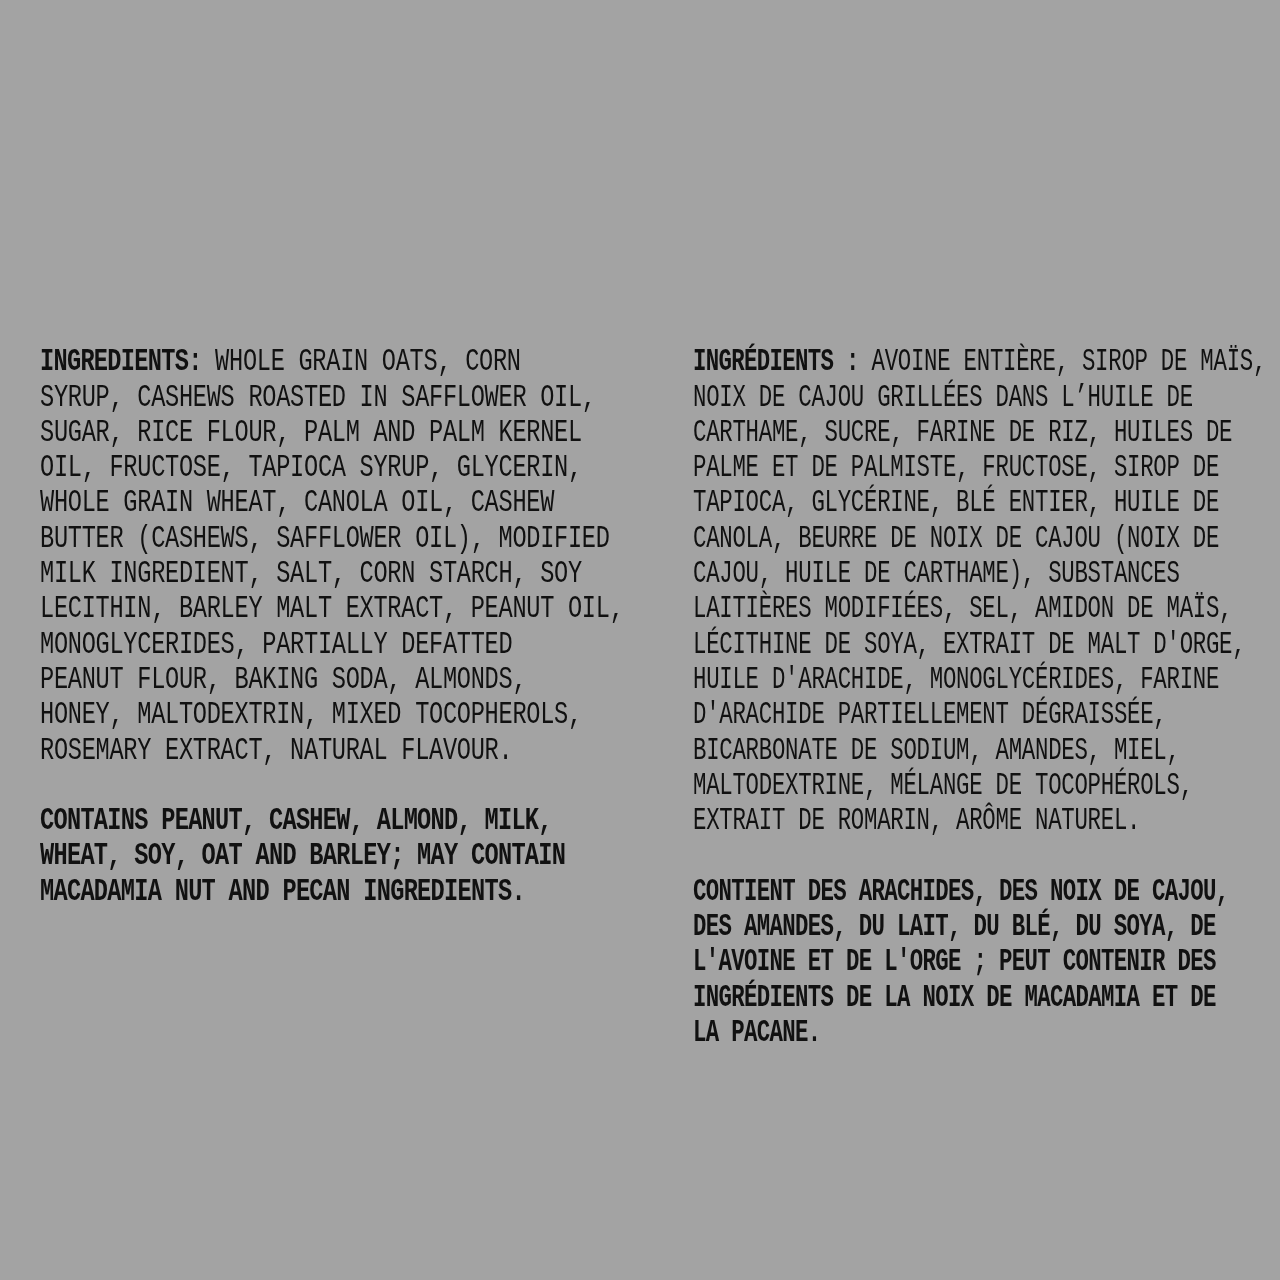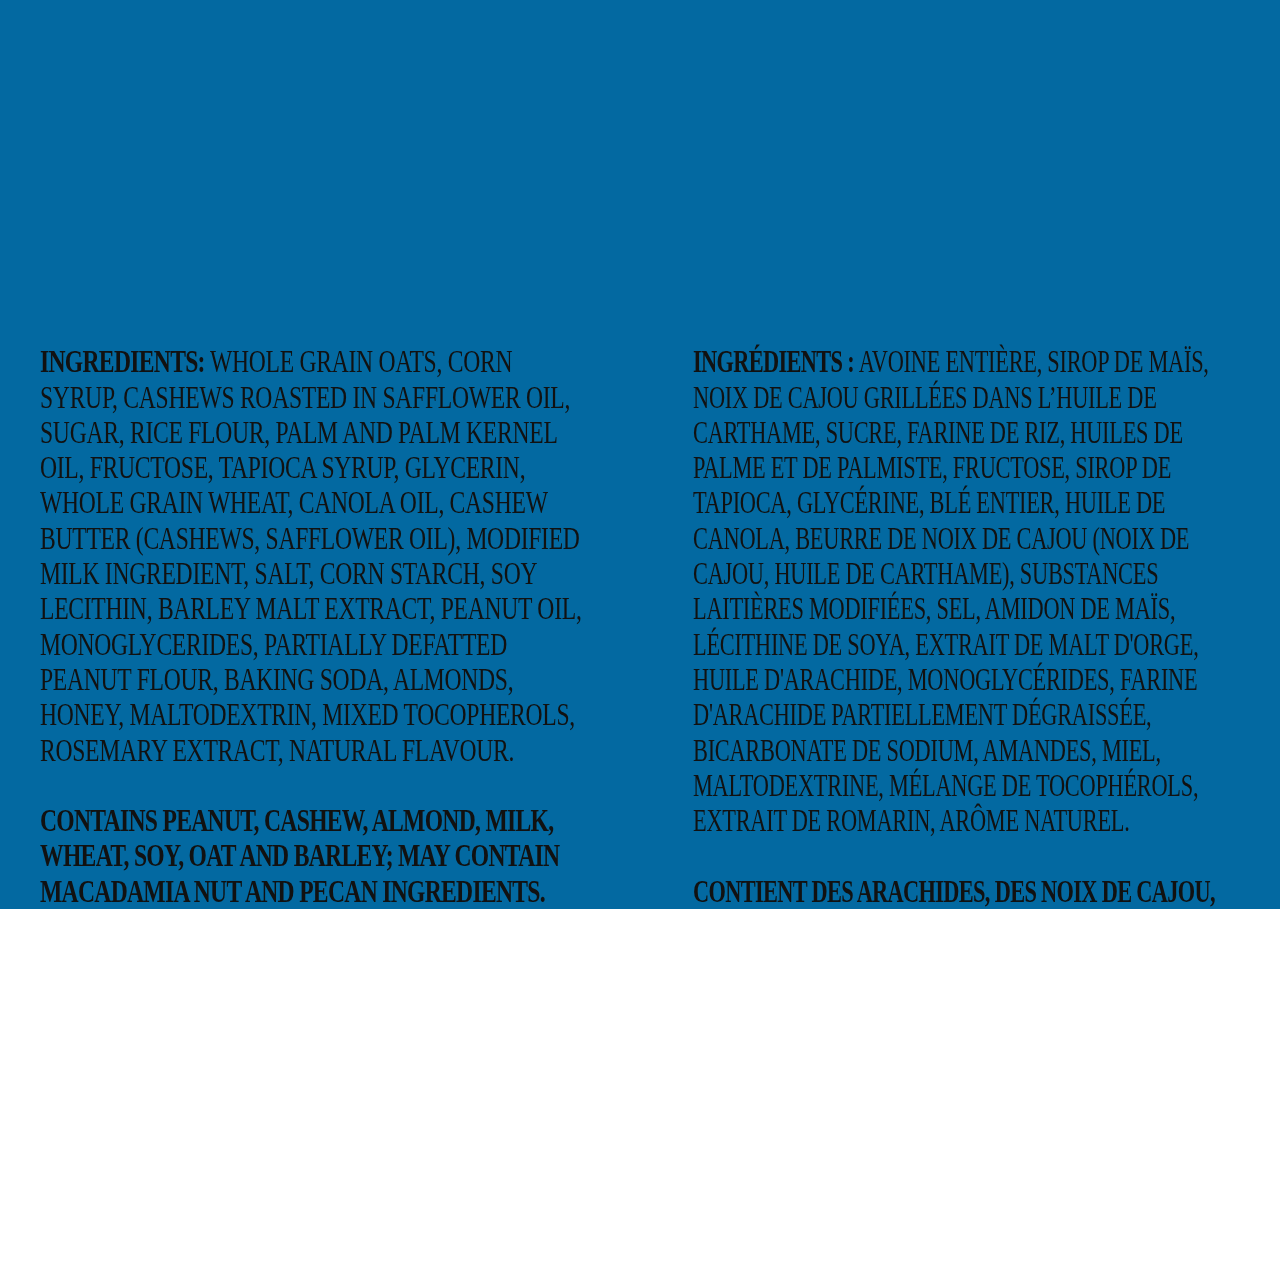--- a/index.html
+++ b/index.html
@@ -2,24 +2,24 @@
 <html><head>
 <meta charset="utf-8">
 <style>
   html, body {
     margin: 0;
     padding: 0;
   }
   .page {
     position: relative;
     width: 1280px;
-    height: 909px;
-    background: #0369a1;
+    height: 1280px;
+    background: #a3a3a3;
     overflow: hidden;
-    font-family: Liberation Serif, serif;
+    font-family: Liberation Mono, monospace;
   }
   .col {
     position: absolute;
     top: 309px;
     width: 820px;
     transform-origin: 0 0;
     color: #111111;
     font-size: 31.5px;
     line-height: 35.3px;
     font-weight: 400;

